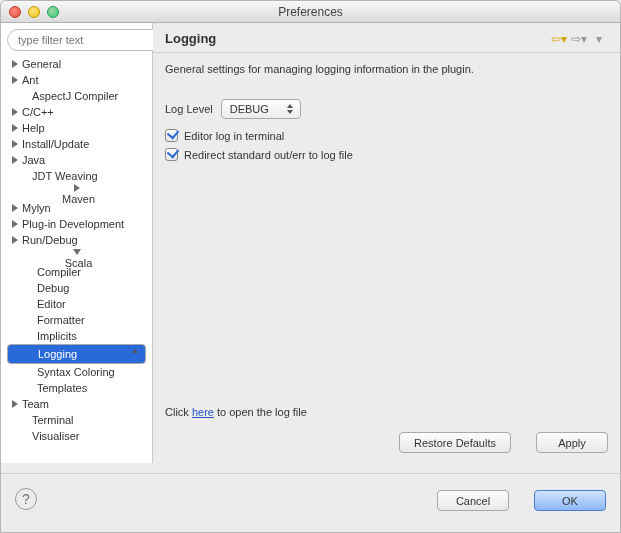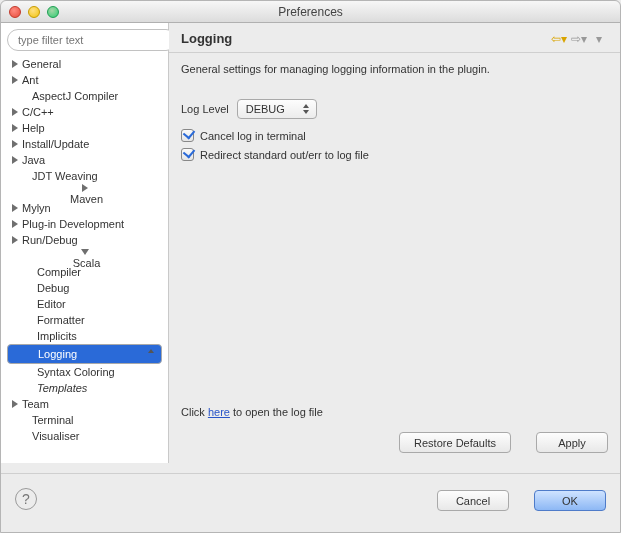--- a/index.html
+++ b/index.html
@@ -5,21 +5,21 @@
 *{box-sizing:border-box;margin:0;padding:0;font-family:"Lucida Grande","Helvetica Neue",Arial,sans-serif;font-size:11px;color:#333}
 body{background:#ececec;width:621px;height:533px;overflow:hidden;border:1px solid #b5b5b5;border-radius:6px 6px 0 0;position:relative}
 .titlebar{height:22px;background:linear-gradient(#f7f7f7,#dcdcdc);border-bottom:1px solid #b0b0b0;display:flex;align-items:center;border-radius:6px 6px 0 0;position:relative}
 .traffic{display:flex;gap:7px;margin-left:8px}
 .tbtn{width:12px;height:12px;border-radius:50%}
 .tbtn.r{background:radial-gradient(circle at 40% 35%,#ff8a80,#e74c3c);border:0.5px solid #c0392b}
 .tbtn.y{background:radial-gradient(circle at 40% 35%,#ffe082,#f1c40f);border:0.5px solid #c79a00}
 .tbtn.g{background:radial-gradient(circle at 40% 35%,#a5d6a7,#2ecc71);border:0.5px solid #1e9e53}
 .title{position:absolute;left:50%;transform:translateX(-50%);font-size:12px;color:#444}
 .content{display:flex;height:440px}
-.sidebar{width:168px;border-right:1px solid #c9c9c9;background:#fff;padding:6px;display:flex;flex-direction:column}
+.sidebar{width:152px;border-right:1px solid #c9c9c9;background:#fff;padding:6px;display:flex;flex-direction:column}
 .filter{width:170px;height:22px;border:1px solid #c2c2c2;border-radius:12px;padding:0 10px;color:#888;background:#fff}
 .tree{margin-top:5px;overflow:auto;flex:1;user-select:none;background:#fff}
 .row{display:flex;align-items:center;height:16px;padding-left:4px;white-space:nowrap;cursor:default}
 .ar{width:9px;height:9px;margin-right:2px;flex:none;position:relative}
 .ar.r::before{content:"";position:absolute;left:1px;top:0;border-style:solid;border-width:4.5px 0 4.5px 6px;border-color:transparent transparent transparent #6f6f6f}
 .ar.d::before{content:"";position:absolute;left:0;top:1px;border-style:solid;border-width:6px 4.5px 0 4.5px;border-color:#6f6f6f transparent transparent transparent}
 .lbl{font-size:11px;color:#333}
 .row.sel{background:#2a6ad8}
 .row.sel .lbl{color:#fff}
 .main{flex:1;display:flex;flex-direction:column;background:#ececec}
@@ -136,21 +136,21 @@
           <span class="lbl">Implicits</span>
         </div>
         <div class="row sel" style="padding-left: 28px;">
           <span class="ar" style="width: 0px;"></span>
           <span class="lbl">Logging</span>
         </div>
         <div class="row" style="padding-left: 28px;">
           <span class="ar" style="width: 0px;"></span>
           <span class="lbl">Syntax Coloring</span>
         </div>
-        <div class="row" style="padding-left: 28px; font-style: italic;">
+        <div class="row" style="padding-left: 28px;">
           <span class="ar" style="width: 0px;"></span>
           <span class="lbl">Templates</span>
         </div>
         <div class="row" style="padding-left: 4px;">
           <span class="ar r"></span>
           <span class="lbl">Team</span>
         </div>
         <div class="row" style="padding-left: 14px;">
           <span class="ar" style="visibility: hidden;"></span>
           <span class="lbl">Terminal</span>
@@ -175,21 +175,21 @@
       <div class="desc">General settings for managing logging information in the plugin.</div>
       <div class="formrow">
         <span>Log Level</span>
         <div class="sel">
           <span>DEBUG</span>
           <span class="dn"></span>
         </div>
       </div>
       <div class="chkrow">
         <div class="chk on"></div>
-        <span>Cancel log in terminal</span>
+        <span>Editor log in terminal</span>
       </div>
       <div class="chkrow">
         <div class="chk on"></div>
         <span>Redirect standard out/err to log file</span>
       </div>
       <div class="spacer"></div>
       <div class="click">
         <span>Click </span><a href="#">here</a><span> to open the log file</span>
       </div>
       <div class="btnrow" style="margin-top:10px">

